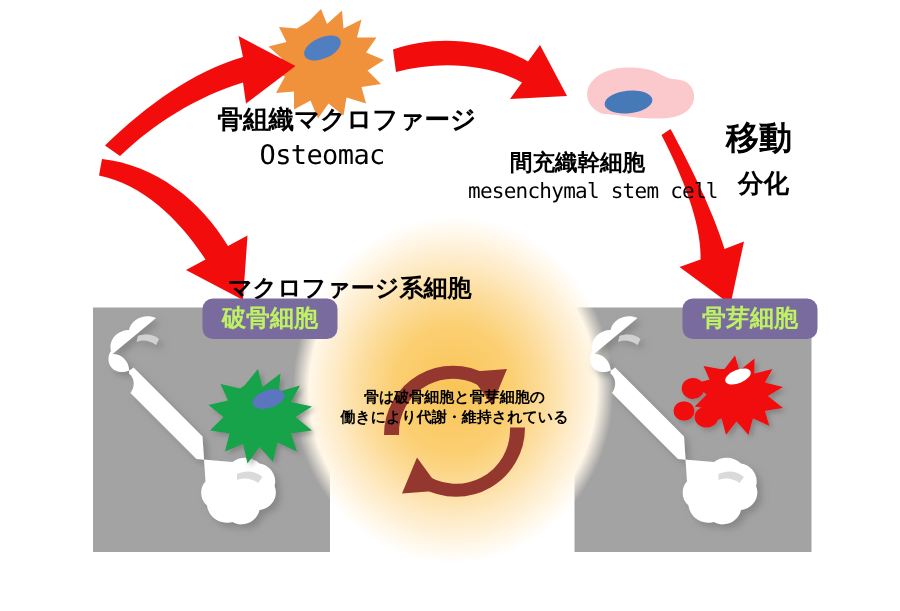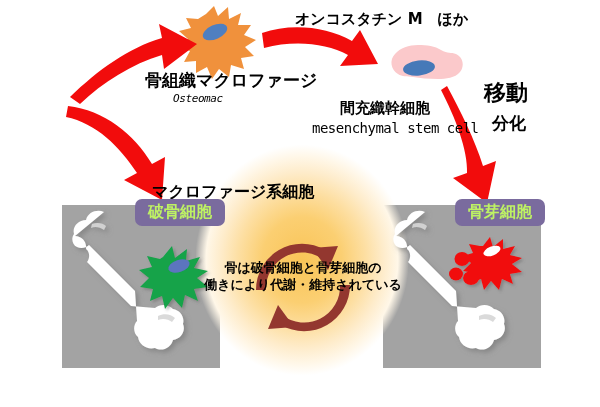--- a/index.html
+++ b/index.html
@@ -42,24 +42,23 @@
   #osteomac-jp {
     left: 145px;
     top: 70px;
     font-size: 17px;
     font-weight: bold;
     font-family: "DejaVu Sans", sans-serif;
   }
   #osteomac-en {
     left: 173px;
     top: 93px;
-    font-size: 11px;
+    font-size: 18px;
     font-family: "DejaVu Sans Mono", monospace;
     letter-spacing: -0.4px;
-    font-style: italic;
   }
   #oncostatin-label {
     left: 295px;
     top: 11px;
     font-size: 15px;
     font-weight: bold;
     font-family: "DejaVu Sans", sans-serif;
   }
   #msc-jp {
     left: 340px;
@@ -135,21 +134,21 @@
   #badge-osteoclast { left: 135px; top: 199px; }
   #badge-osteoblast { left: 455px; top: 199px; }
 
   
   #cycle-caption {
     position: absolute;
     left: 196px;
     top: 259px;
     width: 214px;
     text-align: center;
-    font-size: 13px;
+    font-size: 10px;
     font-weight: bold;
     color: #000000;
     font-family: "DejaVu Sans", sans-serif;
     line-height: 1.32;
   }
   #cycle-caption span { display: block; }
 </style>
 </head>
 <body>
 
@@ -273,21 +272,20 @@
                l13,-5 l-9,42 l-34,-25 l14,-5
                C 468,150 455,117 441,90 z"></path>
     </g>
 
   </svg>
 
 
   <div class="txt" id="osteomac-jp">骨組織マクロファージ</div>
   <div class="txt" id="osteomac-en">Osteomac</div>
 
-  <div class="txt" id="oncostatin-label">オンコスタチン M　ほか</div>
 
   <div class="txt" id="msc-jp">間充織幹細胞</div>
   <div class="txt" id="msc-en">mesenchymal stem cell</div>
 
   <div class="txt" id="migration-label">移動</div>
   <div class="txt" id="differentiation-label">分化</div>
 
   <div class="txt" id="macrophage-lineage-label">マクロファージ系細胞</div>
 
   <div class="badge" id="badge-osteoclast">破骨細胞</div>

